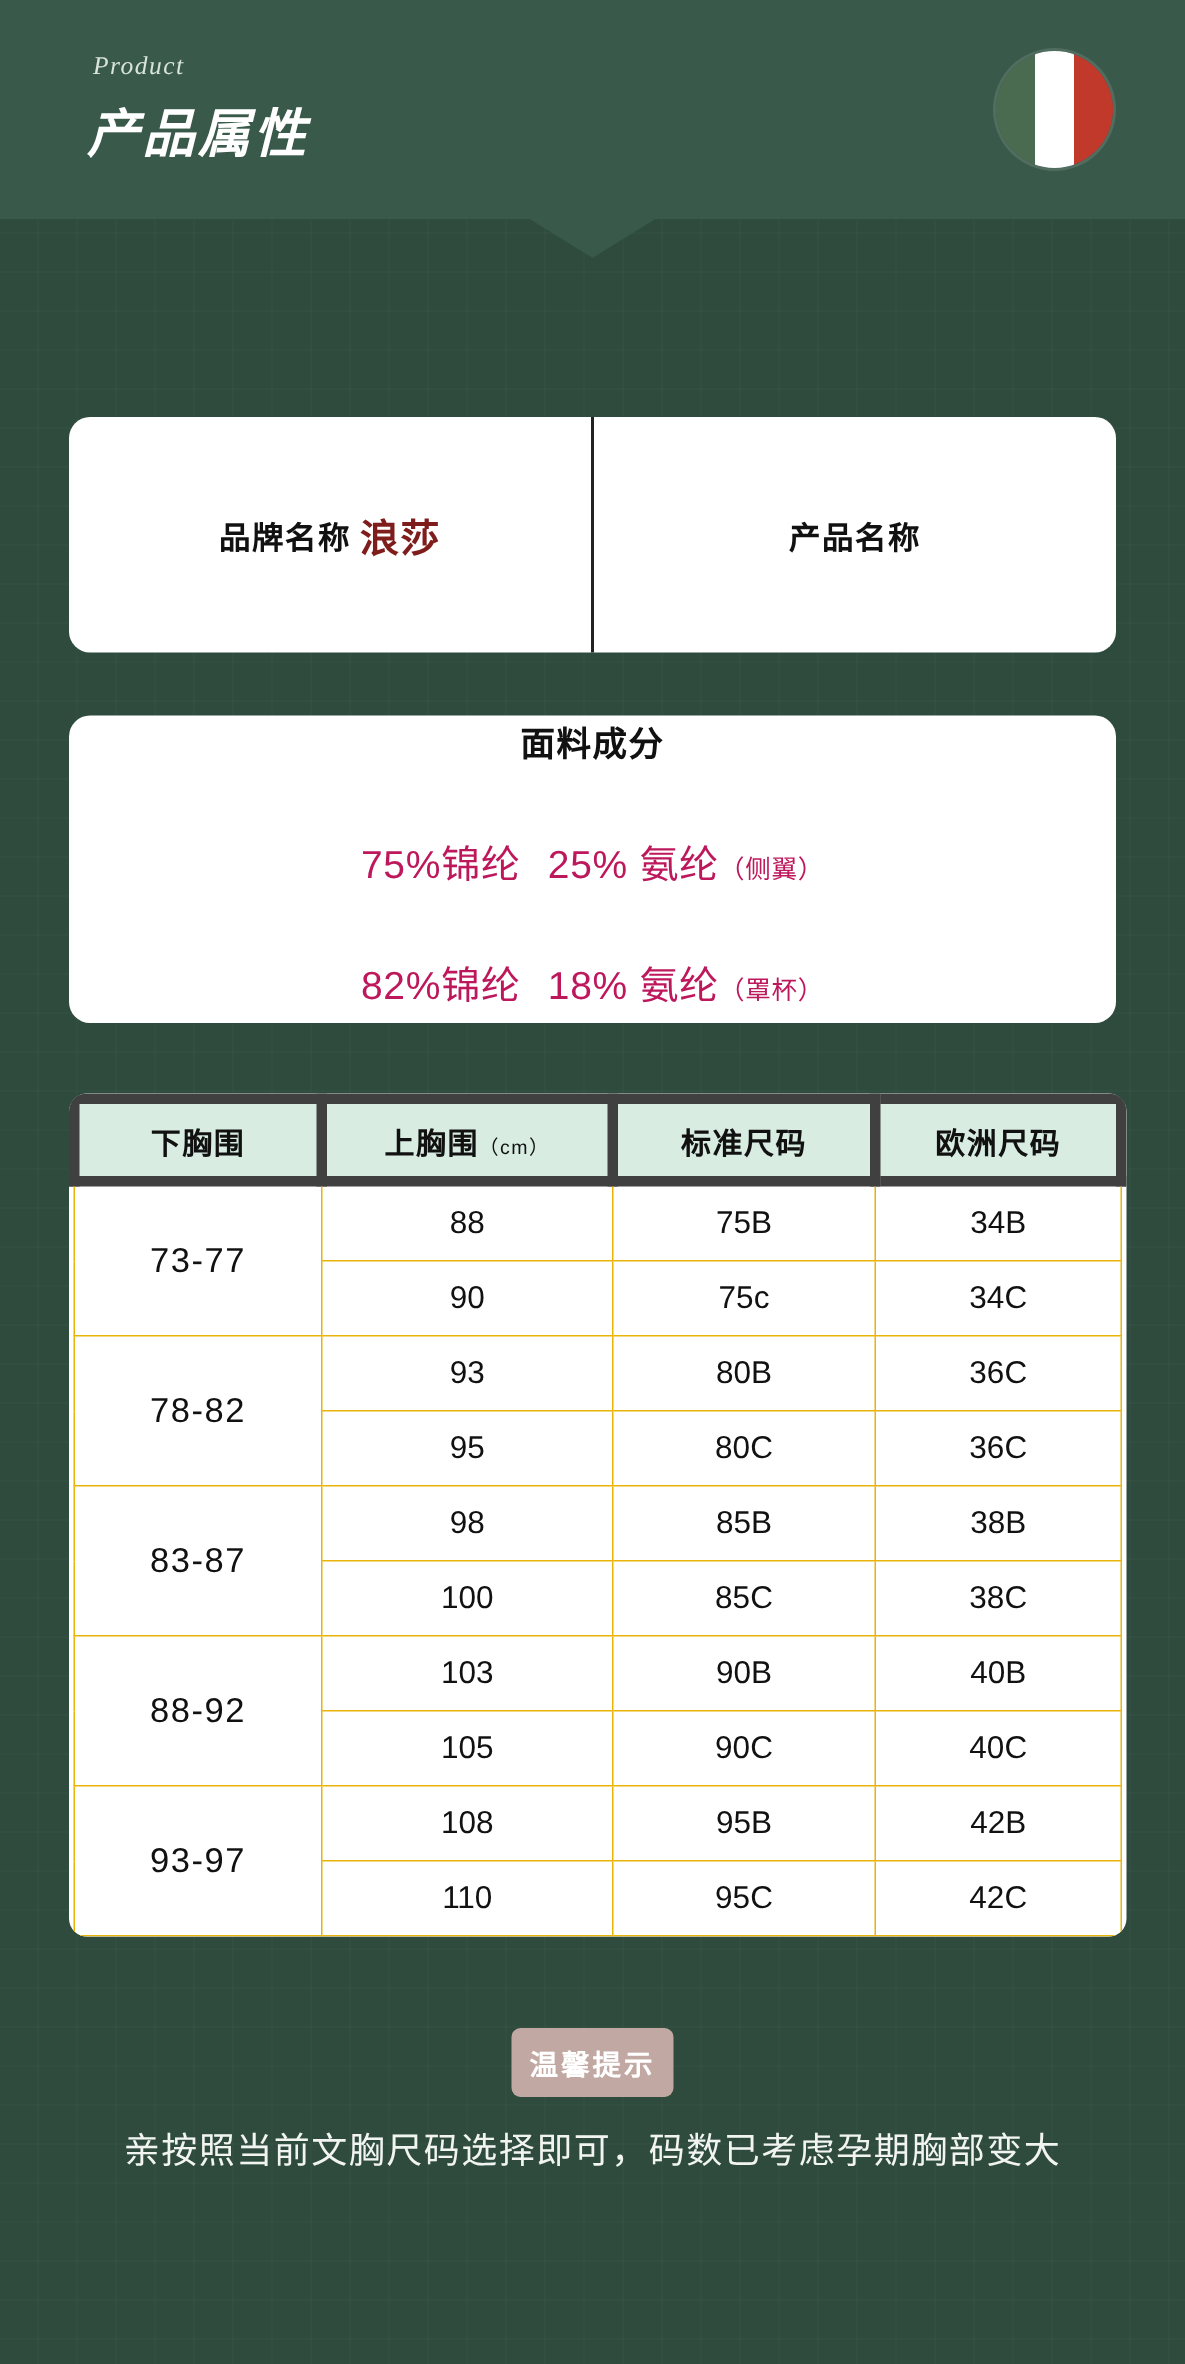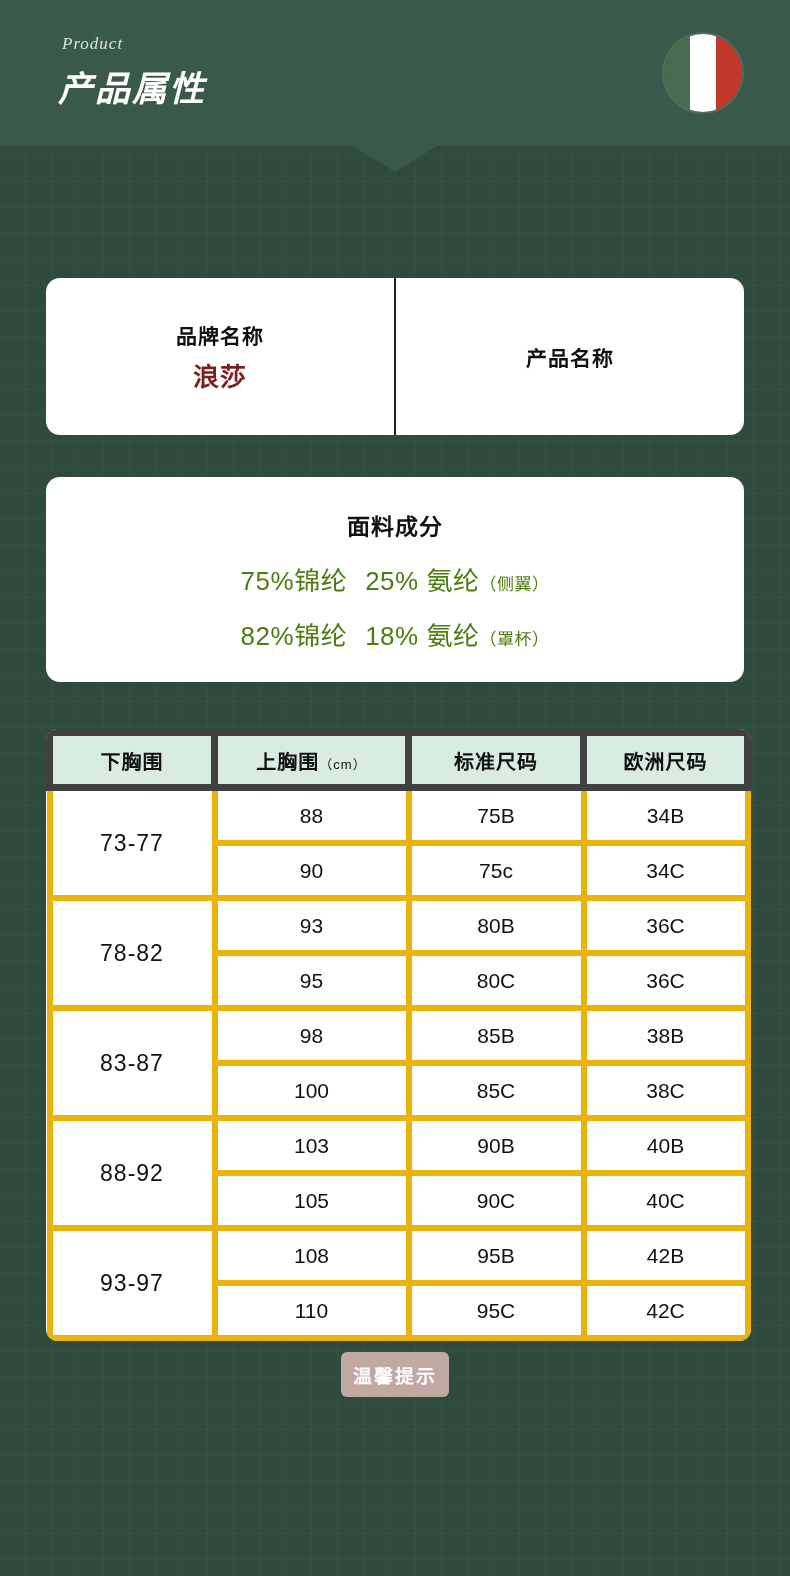--- a/index.html
+++ b/index.html
@@ -89,21 +89,21 @@
     position: absolute;
     left: 46px;
     top: 278px;
     width: 698px;
     height: 157px;
     display: flex;
   }
   .brand-col {
     flex: 1 1 50%;
     display: flex;
-    flex-direction: column;
+    flex-direction: row;
     align-items: center;
     justify-content: center;
     gap: 6px;
   }
   .brand-col + .brand-col { border-left: 2px solid #222; }
   .brand-label {
     font-size: 21px;
     color: #111;
     font-weight: bold;
     letter-spacing: 1px;
@@ -118,35 +118,35 @@
   
   .fabric-card {
     position: absolute;
     left: 46px;
     top: 477px;
     width: 698px;
     height: 205px;
     display: flex;
     flex-direction: column;
     align-items: center;
-    justify-content: center;
     gap: 18px;
   }
   .fabric-title {
     font-size: 23px;
     font-weight: bold;
     color: #111;
     letter-spacing: 1px;
   }
   .fabric-line {
     font-size: 26px;
-    color: #4d7c0f;
+    color: #be185d;
     letter-spacing: 0.5px;
     display: flex;
     align-items: baseline;
+    margin-top: 26px;
   }
   .fabric-line .gap { display: inline-block; width: 18px; }
   .fabric-note { font-size: 17px; }
 
   
   .size-table {
     position: absolute;
     left: 46px;
     top: 729px;
     width: 698px;
@@ -164,21 +164,21 @@
     height: 46px;
     border: 7px solid #404040;
     letter-spacing: 1px;
   }
   .size-table th .unit { font-size: 13px; font-weight: normal; }
   .size-table td {
     text-align: center;
     font-size: 21px;
     color: #111;
     height: 47px;
-    border: 6px solid #eab308;
+    border: 1px solid #eab308;
     background: #ffffff;
   }
   .size-table td.band {
     font-size: 23px;
     letter-spacing: 1px;
   }
   .size-table col.c1 { width: 165px; }
   .size-table col.c2 { width: 194px; }
   .size-table col.c3 { width: 175px; }
   .size-table col.c4 { width: 164px; }
@@ -339,15 +339,16 @@
       <tr>
         <td>110</td>
         <td>95C</td>
         <td>42C</td>
       </tr>
     </tbody>
   </table>
 
   <div class="tip-badge">温馨提示</div>
   <div class="tip-text">
+    <div>亲按照当前文胸尺码选择即可，码数已考虑孕期胸部变大</div>
   </div>
 
 </div>
 
 </body></html>

